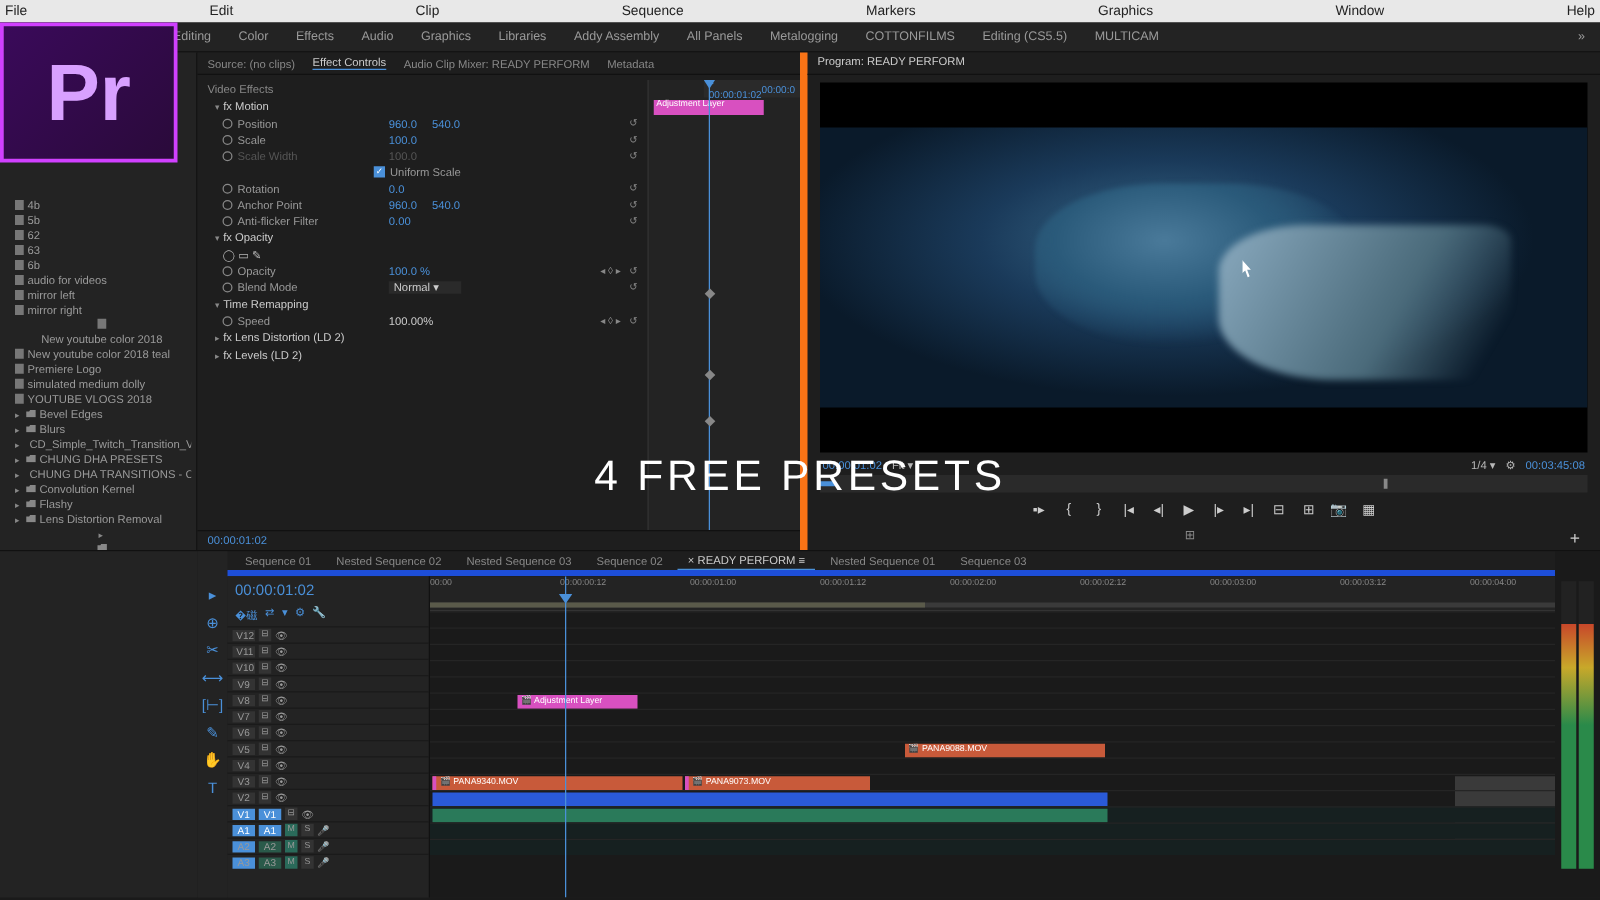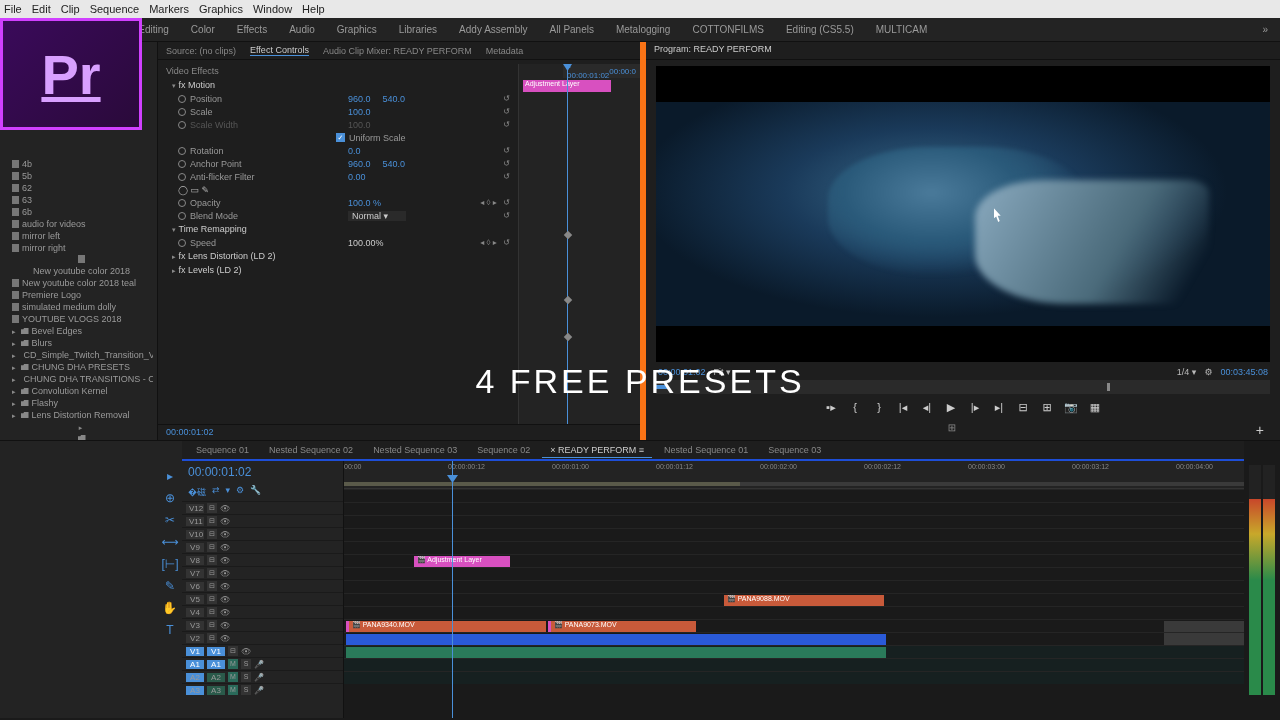--- a/index.html
+++ b/index.html
@@ -1,39 +1,39 @@
 <!DOCTYPE html>
 <html><head>
 <meta charset="utf-8">
 <style>
 * { margin:0; padding:0; box-sizing:border-box; font-family:"Segoe UI",Arial,sans-serif; }
 body { background:#1a1a1a; color:#b8b8b8; font-size:10px; width:1280px; height:720px; overflow:hidden; position:relative; }
-.menubar { height:18px; background:#e8e8e8; display:flex; align-items:center; padding:0 4px; gap:10px; color:#222; font-size:11px; }
+.menubar { height:18px; background:#e8e8e8; display:flex; align-items:center; padding:0 4px; gap:10px; color:#222; font-size:11px;justify-content:space-between; }
 .menubar span { cursor:default; }
 .workspace-bar { height:24px; background:#232323; display:flex; align-items:center; padding:0 12px; gap:22px; color:#9a9a9a; font-size:10px; border-bottom:1px solid #111; }
 .workspace-bar span { cursor:pointer; }
 .main { display:flex; height:398px; }
 .logo { position:absolute; top:18px; left:0; width:142px; height:112px; background:linear-gradient(135deg,#3a0a5a,#2a0a3a); border:3px solid #d040ff; display:flex; align-items:center; justify-content:center; z-index:5;}
-.logo-text { font-size:56px; font-weight:bold; color:#d8a0ff;text-decoration:underline; }
+.logo-text { font-size:64px; font-weight:bold; color:#d8a0ff; }
 .left-panel { width:158px; background:#232323; padding-top:114px; overflow:hidden; border-right:1px solid #111;}
 .tree { padding:2px 4px; font-size:9px; color:#9a9a9a; }
 .tree-item { padding:1px 2px; display:flex; align-items:center; gap:3px; white-space:nowrap; overflow:hidden; }
 .folder-i { width:8px; height:6px; background:#888; display:inline-block; clip-path:polygon(0 20%,35% 20%,45% 0,100% 0,100% 100%,0 100%); }
 .file-i { width:7px; height:8px; background:#777; display:inline-block; }
 .tw::before { content:"▸"; font-size:7px; margin-right:2px; color:#888;}
 .center-top { width:482px; background:#1e1e1e; display:flex; flex-direction:column; }
 .panel-tabs { height:18px; display:flex; align-items:center; gap:14px; padding:0 8px; font-size:9px; color:#888; border-bottom:1px solid #111;}
 .panel-tabs .active { color:#ccc; border-bottom:1px solid #4a90d9;}
 .effect-body { flex:1; display:flex; padding:4px 0 0 0; position:relative; }
 .effect-props { width:370px; font-size:9px; }
 .prop-head { padding:2px 8px; color:#999; }
 .prop-head .clip { color:#4a90d9; }
 .section-lbl { padding:2px 8px; color:#888; }
 .prop-row { display:flex; align-items:center; padding:1px 8px 1px 20px; height:13px; }
-.prop-row .name { width:158px; color:#999; }
+.prop-row .name { width:121px; color:#999; }
 .prop-row .val { color:#4a90d9; margin-right:12px;}
 .prop-row .reset { margin-left:auto; color:#888; font-size:8px;}
 .fx-row { padding:2px 8px 2px 14px; color:#ccc; }
 .stopwatch { width:8px; height:8px; border:1px solid #888; border-radius:50%; display:inline-block; margin-right:4px;}
 .tw2::before{content:"▸";font-size:7px;margin-right:3px;color:#888;}
 .two2::before{content:"▾";font-size:7px;margin-right:3px;color:#888;}
 .mini-tl { flex:1; background:#232323; position:relative; border-left:1px solid #333;}
 .mini-tl-head { height:14px; background:#2a2a2a; font-size:8px; color:#4a90d9; display:flex; align-items:center; padding:0 4px; justify-content:space-between;margin-left:44px;}
 .mini-clip { position:absolute; top:16px; left:4px; height:12px; width:88px; background:#d850c0; font-size:7px; color:#fff; padding:0 2px;}
 .playhead-m { position:absolute; top:0; bottom:0; left:48px; width:1px; background:#4a90d9;}
@@ -55,21 +55,21 @@
 .scrub-bar { height:14px; background:#2a2a2a; margin:0 10px; position:relative;}
 .scrub-prog { position:absolute; left:0; top:5px; height:4px; width:2%; background:#4a90d9;}
 .scrub-end { position:absolute; right:26%; top:3px; width:3px; height:8px; background:#888;}
 .transport { height:26px; display:flex; align-items:center; justify-content:center; gap:10px; color:#ccc; font-size:11px;}
 .transport span { cursor:pointer; width:14px; text-align:center;}
 .bottom { display:flex; height:278px; border-top:1px solid #111;}
 .tools { width:158px; background:#232323; }
 .timeline-wrap { flex:1; background:#1e1e1e; display:flex;}
 .tl-tools { width:24px; background:#232323; display:flex; flex-direction:column; align-items:center; padding-top:28px; gap:8px; color:#4a90d9; font-size:12px;}
 .tl-main { flex:1; display:flex; flex-direction:column;}
-.seq-tabs { height:20px; display:flex; align-items:center; gap:4px; padding:0 6px; font-size:9px; color:#888; border-bottom:2px solid #1d4ed8;}
+.seq-tabs { height:20px; display:flex; align-items:center; gap:4px; padding:0 6px; font-size:9px; color:#888; border-bottom:5px solid #1d4ed8;}
 .seq-tabs span { padding:2px 8px;}
 .seq-tabs .active { color:#ccc; border-bottom:1px solid #4a90d9;}
 .tl-body { flex:1; display:flex;}
 .track-head { width:162px; background:#232323; border-right:1px solid #111;}
 .th-tc { padding:4px 6px; color:#4a90d9; font-size:12px;}
 .th-icons { display:flex; gap:6px; padding:2px 6px; color:#4a90d9; font-size:9px;}
 .track-row { height:13px; display:flex; align-items:center; padding:0 4px; gap:3px; font-size:8px; color:#999; border-top:1px solid #1a1a1a;}
 .track-row.audio .lbl { background:#2a5a4a;}
 .track-row .lbl { background:#333; padding:0 3px; width:18px; text-align:center;}
 .track-row.sel .lbl { background:#4a90d9; color:#fff;}
@@ -294,20 +294,21 @@
               <span class="val">540.0</span>
               <span class="reset">↺</span>
             </div>
             <div class="prop-row">
               <span class="stopwatch"></span>
               <span class="name" style="">Anti-flicker Filter</span>
               <span class="val" style="">0.00</span>
               <span class="reset">↺</span>
             </div>
           </div>
+        <div class="fx-row two2">fx  Opacity</div>
         <div class="prop-row">
             <span>◯ ▭ ✎</span>
           </div>
         <div id="op-rows">
             <div class="prop-row">
               <span class="stopwatch"></span>
               <span class="name">Opacity</span>
               <span class="val" style="">100.0 %</span>
               <span class="reset">◂ ◊ ▸ &nbsp; ↺</span>
             </div>

